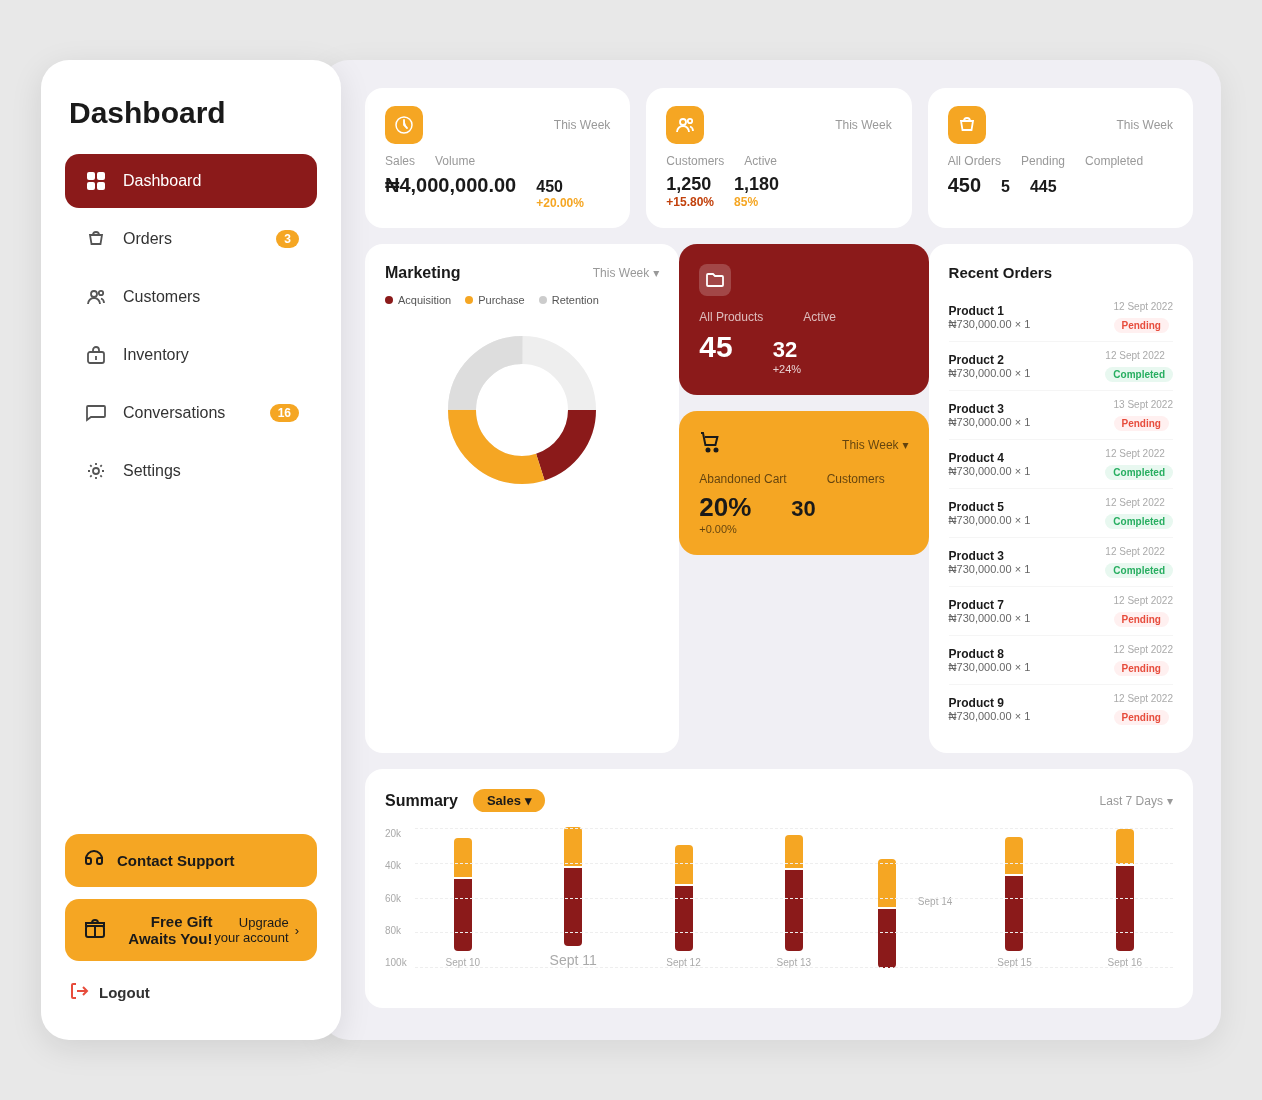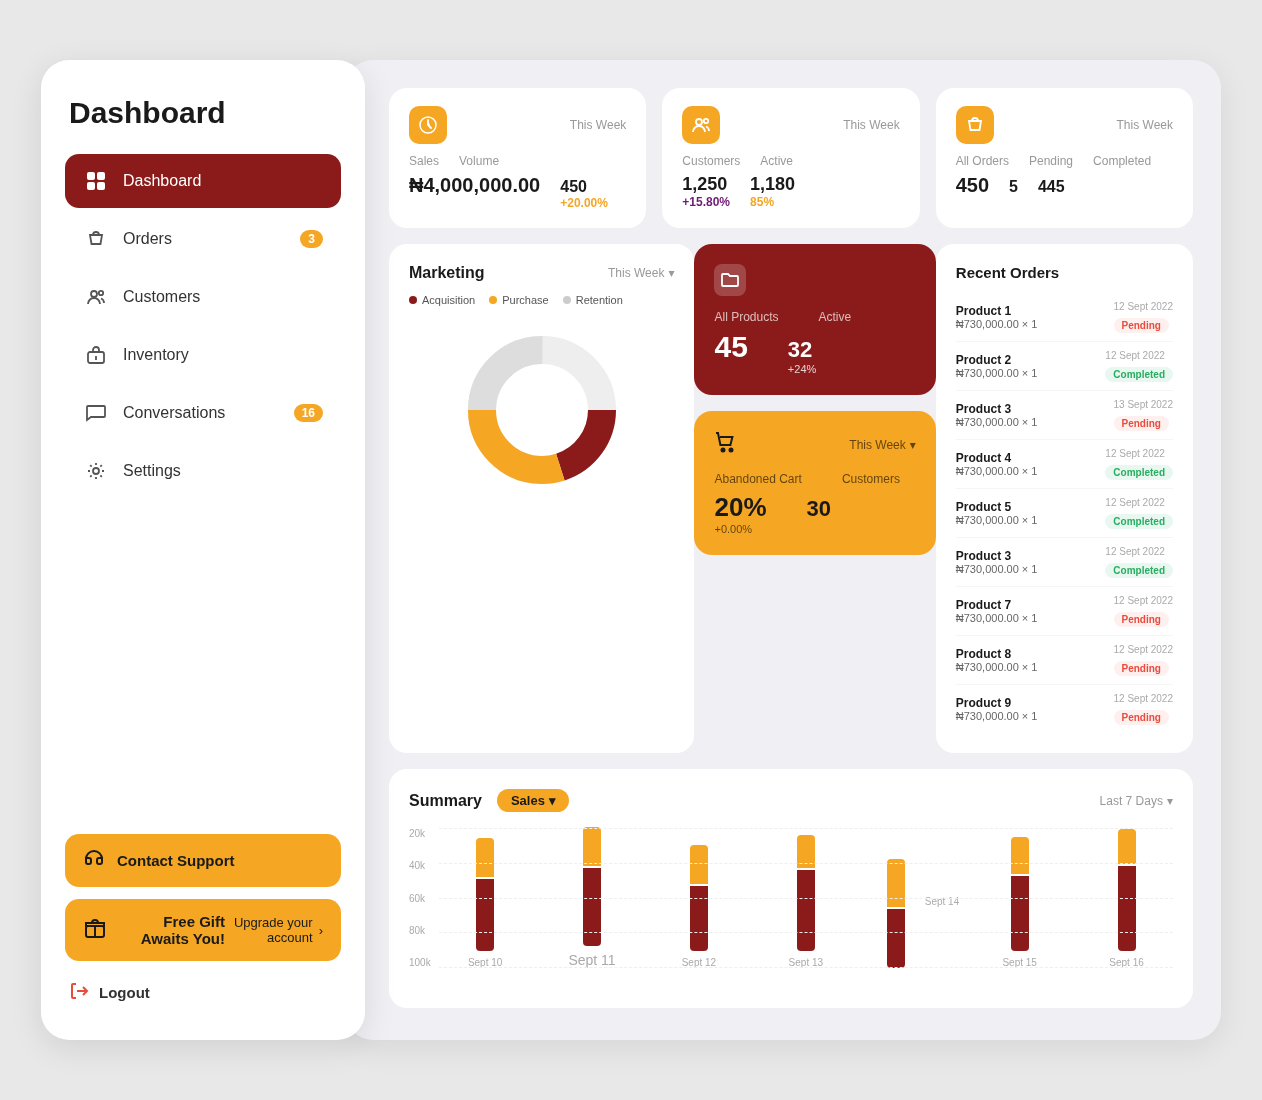--- a/index.html
+++ b/index.html
@@ -15,21 +15,21 @@
     }
     .app-container {
       display: flex;
       width: 1180px;
       height: 980px;
       position: relative;
     }
 
     
     .sidebar {
-      width: 324px;
+      width: 300px;
       background: #fff;
       border-radius: 28px;
       padding: 36px 24px;
       display: flex;
       flex-direction: column;
       position: relative;
       z-index: 2;
       box-shadow: 0 8px 32px rgba(0,0,0,0.10);
       flex-shrink: 0;
     }
@@ -173,21 +173,21 @@
     }
     .stat-labels {
       display: flex;
       gap: 20px;
       margin-bottom: 6px;
     }
     .stat-label { font-size: 12px; color: #999; }
     .stat-values { display: flex; gap: 20px; align-items: baseline; }
     .stat-main { font-size: 20px; font-weight: 800; color: #1a1a1a; }
     .stat-sub { font-size: 16px; font-weight: 700; color: #1a1a1a; }
-    .stat-growth { font-size: 12px; color: #701a75; font-weight: 600; }
+    .stat-growth { font-size: 12px; color: #c2410c; font-weight: 600; }
     .stat-growth.yellow { color: #f5a623; }
 
     
     .middle-row {
       display: flex;
       margin-bottom: 16px;
     }
 
     
     .marketing-card {

